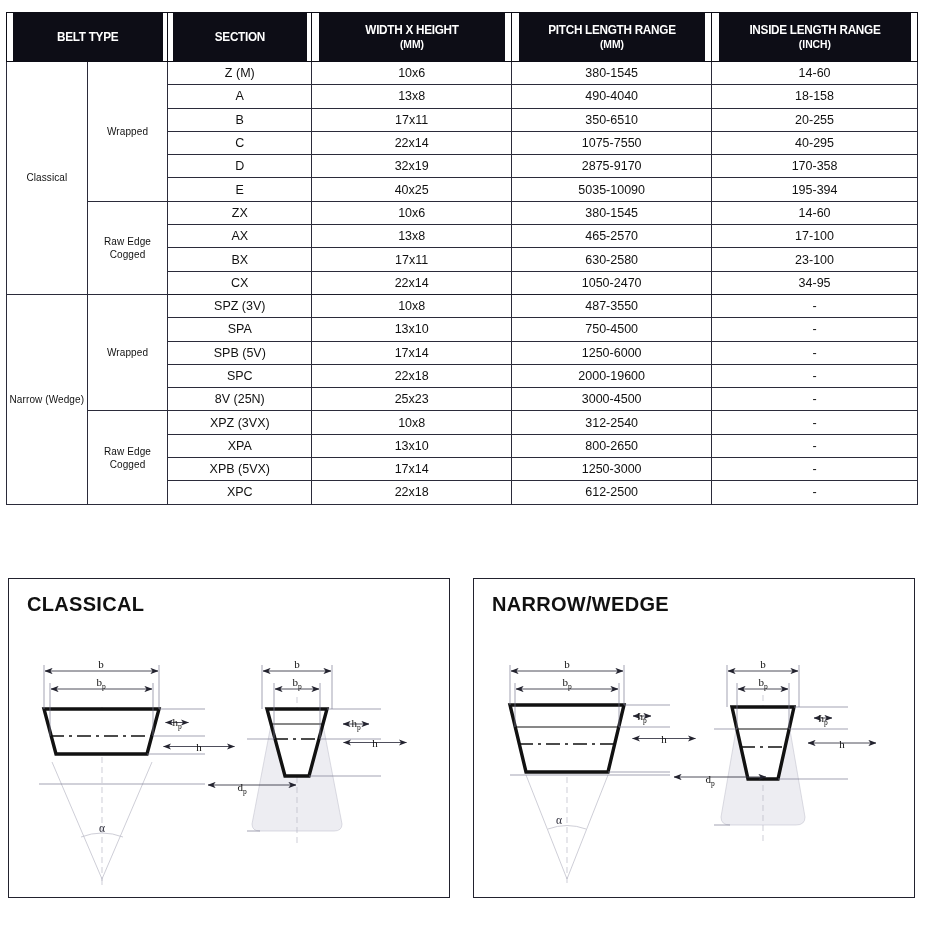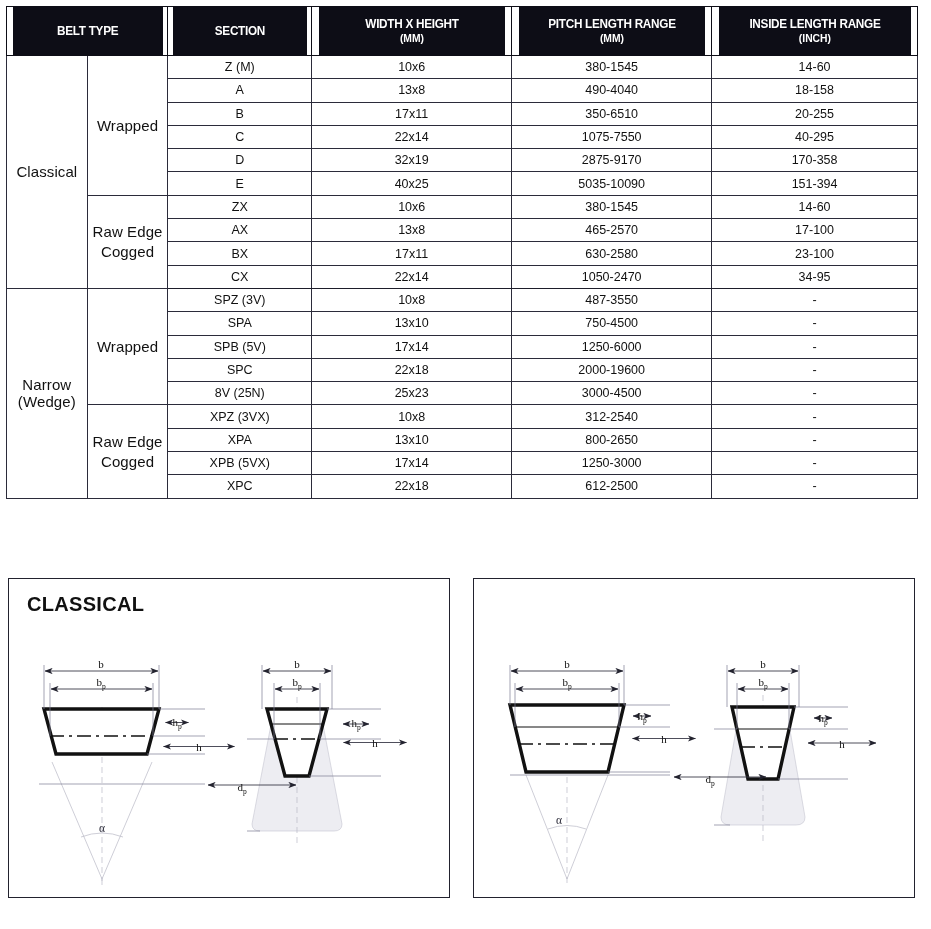--- a/index.html
+++ b/index.html
@@ -5,21 +5,21 @@
   html,body{margin:0;padding:0;background:#fff;}
   body{
     width:931px;height:929px;position:relative;overflow:hidden;
     font-family:"Liberation Sans", sans-serif;
     color:#1a1a1a;
     -webkit-font-smoothing:antialiased;
   }
 
   
   #spec-table{
-    position:absolute;left:6px;top:6px;width:912px;
+    position:absolute;left:6px;top:12px;width:912px;
     border-collapse:collapse;table-layout:fixed;
   }
   #spec-table td,#spec-table th{
     border:1px solid #2b2b3a;
     padding:0;
     text-align:center;
     vertical-align:middle;
     font-size:12.5px;
     color:#111;
     background:#fff;
@@ -34,21 +34,21 @@
     line-height:1.18;
     border:1px solid #0d0d16;
     text-transform:uppercase;
     transform:scaleX(0.94);
   }
   #spec-table thead th .unit{
     display:block;font-size:11px;font-weight:bold;letter-spacing:0;
   }
   #spec-table tbody tr{height:23.3px;}
   #spec-table td.grp{
-    font-size:15px;
+    font-size:10px;
     letter-spacing:0.1px;
   }
   #spec-table td.sub{
     line-height:1.3;
   }
   .col-belt{width:137px;}
   .col-section{width:138px;}
   .col-size{width:122px;}
   .col-wh{width:170px;}
   .col-pitch{width:170px;}
@@ -148,21 +148,21 @@
       <tr>
         <td class="col-size">D</td>
         <td class="col-wh">32x19</td>
         <td class="col-pitch">2875-9170</td>
         <td class="col-inside">170-358</td>
       </tr>
       <tr>
         <td class="col-size">E</td>
         <td class="col-wh">40x25</td>
         <td class="col-pitch">5035-10090</td>
-        <td class="col-inside">151-394</td>
+        <td class="col-inside">195-394</td>
       </tr>
       <tr>
         <td class="grp sub col-section" rowspan="4">Raw Edge<br>Cogged</td>
         <td class="col-size">ZX</td>
         <td class="col-wh">10x6</td>
         <td class="col-pitch">380-1545</td>
         <td class="col-inside">14-60</td>
       </tr>
       <tr>
         <td class="col-size">AX</td>
@@ -345,20 +345,21 @@
 
       <path class="dim-line" d="M 243 162 L 243 250" marker-start="url(#ah-l)" marker-end="url(#ah-r)" transform="rotate(90 243 206)"></path>
       <text class="dimlabel" x="233" y="212">
         <tspan>d</tspan><tspan class="dimsub" dy="3">p</tspan>
       </text>
     </g>
   </svg>
 </div>
 
 <div class="panel" id="panel-narrow">
+  <div class="panel-title">NARROW/WEDGE</div>
   <svg viewBox="0 0 440 318">
 
     <g>
       <path class="ghost" d="M 52 196 L 93 300"></path>
       <path class="ghost" d="M 134 196 L 93 300"></path>
       <path class="ghost" d="M 93 128 L 93 304" stroke-dasharray="6 4"></path>
       <path class="ext-line" d="M 36 196 L 196 196"></path>
 
       <polygon class="belt-outline" points="36,126 150,126 134,193 52,193"></polygon>
       <path class="belt-thin" d="M 41 148 L 145 148"></path>

